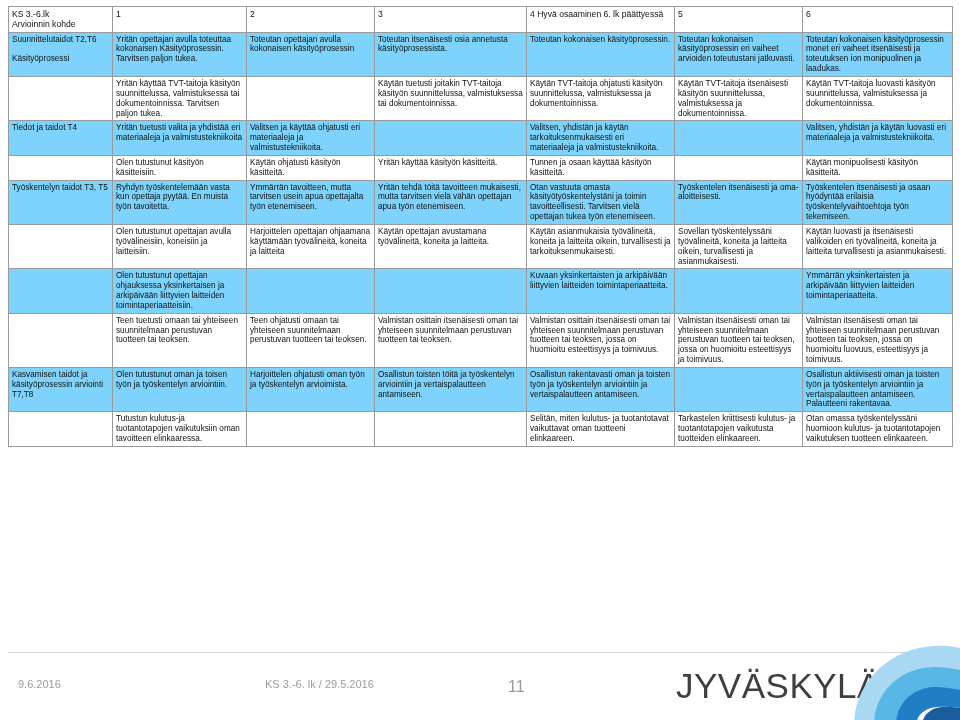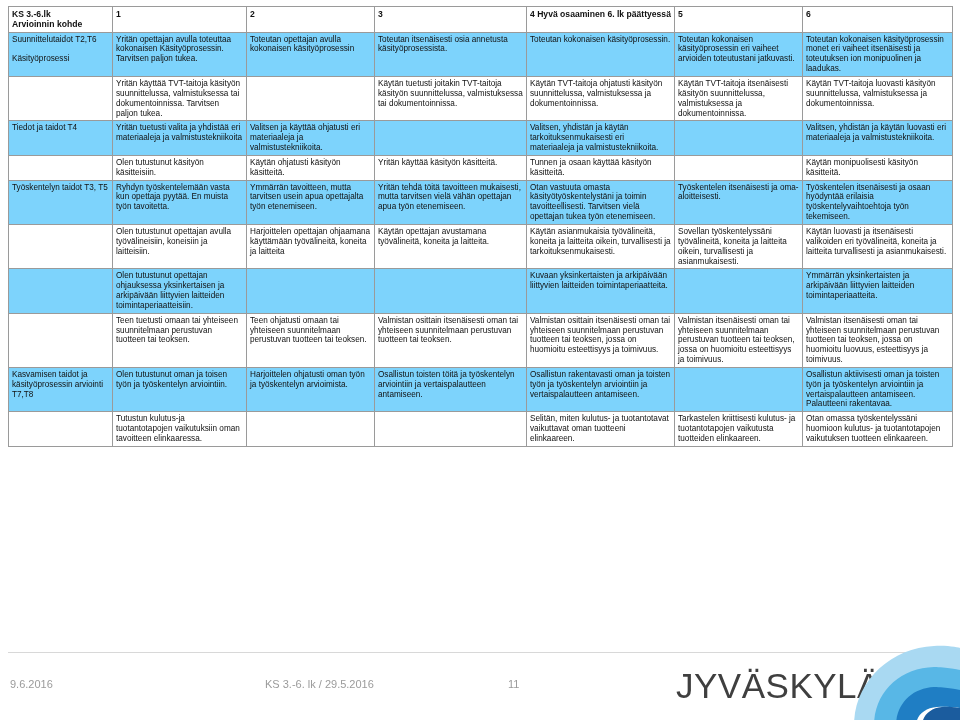--- a/index.html
+++ b/index.html
@@ -31,21 +31,21 @@
   table.rubric td, table.rubric th {
     border: 1px solid #9a9a9a;
     vertical-align: top;
     padding: 2px 3px 2px 3px;
     color: #111111;
     font-weight: normal;
     text-align: left;
     overflow: hidden;
   }
   table.rubric th {
-    font-weight: bold;
+    font-weight: normal;
     font-size: 8.6px;
   }
   
   col.c0 { width: 104px; }
   col.c1 { width: 134px; }
   col.c2 { width: 128px; }
   col.c3 { width: 152px; }
   col.c4 { width: 148px; }
   col.c5 { width: 128px; }
   col.c6 { width: 150px; }
@@ -63,37 +63,37 @@
   }
   .footer-line {
     position: absolute;
     left: 8px;
     right: 8px;
     top: 0;
     border-top: 1px solid #d8d8d8;
   }
   .footer-date {
     position: absolute;
-    left: 10px;
+    left: 18px;
     top: 26px;
     font-size: 11px;
     color: #9b9b9b;
   }
   .footer-center {
     position: absolute;
     left: 265px;
     top: 26px;
     font-size: 11px;
     color: #9b9b9b;
   }
   .footer-page {
     position: absolute;
     left: 508px;
     top: 26px;
-    font-size: 11px;
+    font-size: 16px;
     color: #9b9b9b;
   }
   .brand {
     position: absolute;
     left: 676px;
     top: 14px;
     font-size: 35px;
     letter-spacing: 0.5px;
     color: #3f3f3f;
     font-family: "Liberation Sans", sans-serif;

